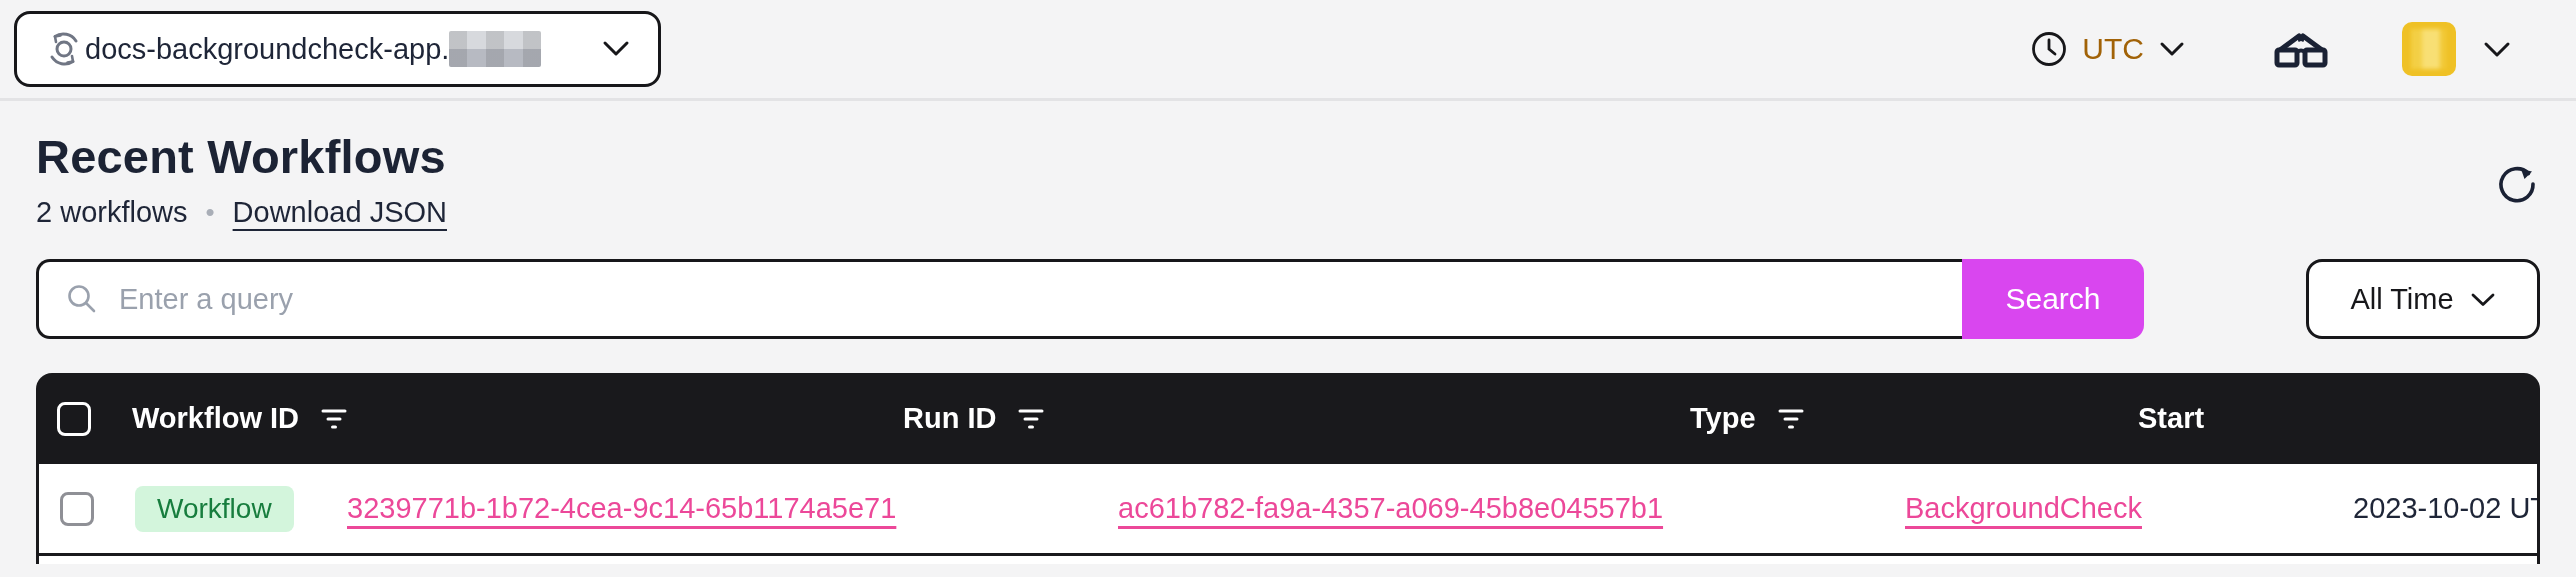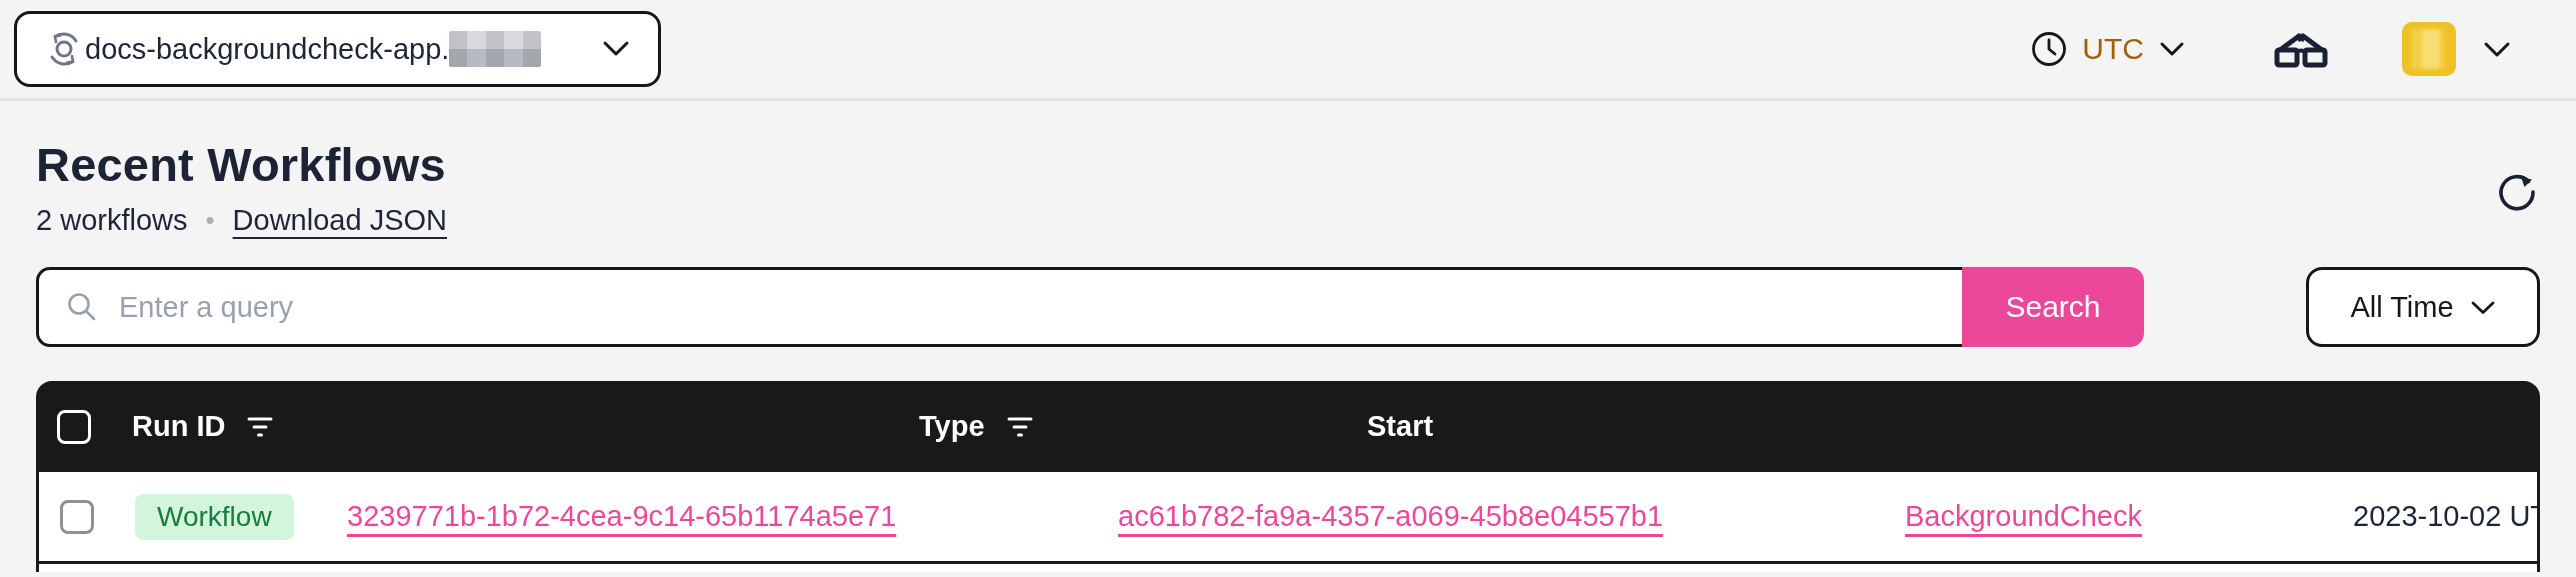--- a/index.html
+++ b/index.html
@@ -44,21 +44,21 @@
   .avatar {
     width:54px; height:54px; border-radius:10px;
     background:#efc125; position:relative; overflow:hidden;
   }
   .avatar::after {
     content:""; position:absolute; inset:7px 9px;
     background:linear-gradient(90deg,#f3cf45 0 30%, #f8df74 30% 80%, #f1c836 80%);
     filter:blur(2px);
   }
   
-  .main { padding:28px 36px 0 36px;margin-top:8px; }
+  .main { padding:28px 36px 0 36px; }
   .heading-row { display:flex; align-items:center; justify-content:space-between; }
   .page-title { font-size:47px; font-weight:700; letter-spacing:0.2px; color:#1c2334; }
   .sub-row { display:flex; align-items:center; gap:18px; margin-top:12px; }
   .count-label { font-size:29px; color:#1e2537; }
   .dot-sep { color:#a9aeb7; font-size:26px; }
   .download-link { font-size:29px; color:#1e2537; text-decoration:underline; text-underline-offset:7px; text-decoration-thickness:2px; cursor:pointer; }
   .refresh-btn { align-self:center; margin-top:10px; cursor:pointer; background:none; border:none; }
   
   .search-row { display:flex; align-items:center; margin-top:30px; }
   .search-group { display:flex; width:2108px; height:80px; }
@@ -70,21 +70,21 @@
     padding:0 26px;
   }
   .search-box input {
     flex:1; border:none; outline:none; background:transparent;
     font-family:"Liberation Sans", sans-serif;
     font-size:29px; color:#1e2537;
   }
   .search-box input::placeholder { color:#9aa1ad; }
   .search-btn {
     width:182px; height:80px;
-    background:#ec4899; color:#ffffff;
+    background:#d946ef; color:#ffffff;
     border:none; border-radius:0 14px 14px 0;
     font-family:"Liberation Sans", sans-serif;
     font-size:30px; cursor:pointer;
   }
   .time-filter {
     margin-left:auto;
     width:234px; height:80px;
     background:#ffffff;
     border:3px solid #17171a; border-radius:16px;
     display:flex; align-items:center; justify-content:center; gap:16px;
@@ -238,20 +238,30 @@
       </span>
     </div>
   </div>
 
   <div class="wf-table">
 
     <div class="thead">
       <div class="col-check">
         <span class="checkbox light"></span>
       </div>
+      <div class="col-wfid th-cell">
+        <span>Workflow ID</span>
+        <span class="filter-icon">
+          <svg width="30" height="28" viewBox="0 0 30 28" fill="none" stroke="#ffffff" stroke-width="3" stroke-linecap="round">
+            <path d="M4 6 H26"></path>
+              <path d="M9 14 H21"></path>
+              <path d="M13.5 22 H16.5"></path>
+          </svg>
+        </span>
+      </div>
       <div class="col-runid th-cell">
         <span>Run ID</span>
         <span class="filter-icon">
           <svg width="30" height="28" viewBox="0 0 30 28" fill="none" stroke="#ffffff" stroke-width="3" stroke-linecap="round">
             <path d="M4 6 H26"></path>
               <path d="M9 14 H21"></path>
               <path d="M13.5 22 H16.5"></path>
           </svg>
         </span>
       </div>

